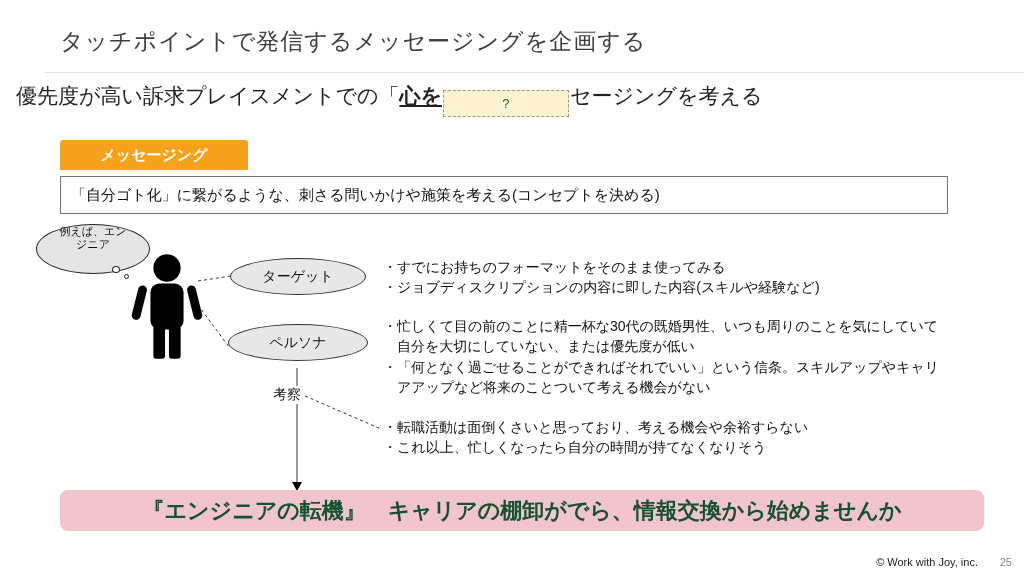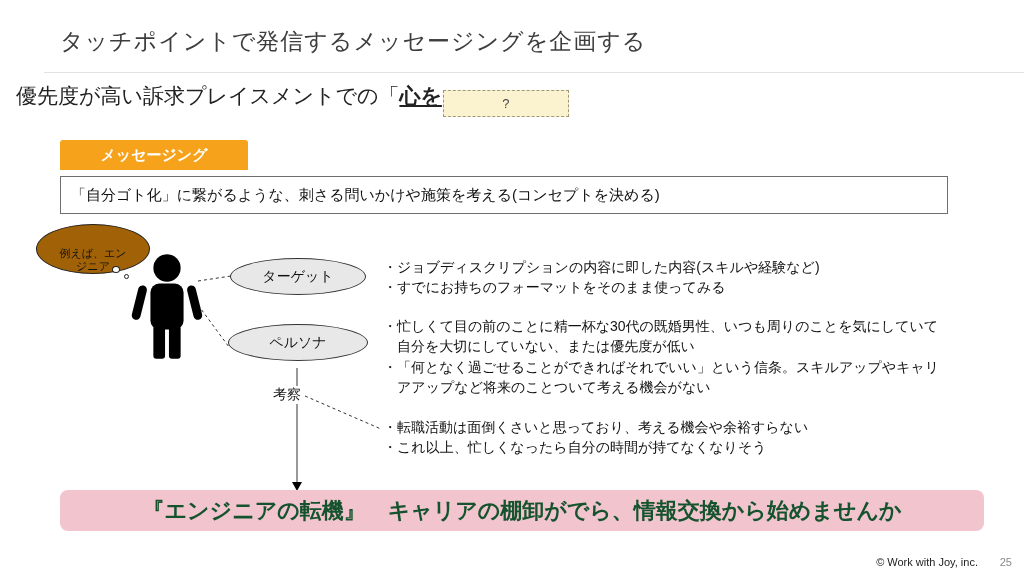--- a/index.html
+++ b/index.html
@@ -29,21 +29,21 @@
     color:#fff;font-size:15px;font-weight:bold;display:flex;align-items:center;justify-content:center;
     border-radius:3px 3px 0 0;
   }
   .msg-box{
     position:absolute;left:60px;top:176px;width:888px;height:38px;border:1px solid #6f6f6f;background:#fff;
     display:flex;align-items:center;padding-left:10px;font-size:15px;
   }
   .connectors{position:absolute;left:0;top:0;width:1024px;height:576px;pointer-events:none;}
   .cloud{
     position:absolute;left:36px;top:224px;width:114px;height:50px;border:1.5px solid #222;border-radius:50%;
-    background:#a16207;display:flex;align-items:flex-end;justify-content:center;text-align:center;
+    background:#e5e5e5;display:flex;align-items:flex-start;justify-content:center;text-align:center;
     font-size:11px;line-height:1.2;z-index:2;
   }
   .cloud span{display:block;width:72px;}
   .cloud-dot{position:absolute;background:#fff;border:1px solid #222;border-radius:50%;z-index:2;}
   .d1{left:112px;top:266px;width:8px;height:7px;}
   .d2{left:124px;top:274px;width:5px;height:5px;}
   .person{position:absolute;left:128px;top:252px;width:78px;height:110px;}
   .oval{
     position:absolute;background:var(--oval-gray);border:1px solid #333;border-radius:50%;
     display:flex;align-items:center;justify-content:center;font-size:14px;z-index:1;
@@ -68,21 +68,21 @@
 <body>
 
 <div class="slide">
 
   <header class="title-bar">
     <h1 class="title">タッチポイントで発信するメッセージングを企画する</h1>
   </header>
 
   <div class="subtitle"><span>優先度が高い訴求プレイスメントでの「</span><span class="em">心を</span><span class="mask-box">
         <span>?</span>
-      </span></div>
+      </span><span>セージングを考える</span></div>
 
   <div class="msg-tab">
     <span>メッセージング</span>
   </div>
   <div class="msg-box">
     <span>「自分ゴト化」に繋がるような、刺さる問いかけや施策を考える(コンセプトを決める)</span>
   </div>
 
   <svg class="connectors" viewBox="0 0 1024 576">
     <g stroke="#333" stroke-width="1" fill="none">
@@ -114,22 +114,22 @@
   <div class="oval target">
     <span>ターゲット</span>
   </div>
   <div class="oval persona">
     <span>ペルソナ</span>
   </div>
 
   <div class="kousatsu">考察</div>
 
   <ul class="notes g1">
+    <li>・すでにお持ちのフォーマットをそのまま使ってみる</li>
     <li>・ジョブディスクリプションの内容に即した内容(スキルや経験など)</li>
-    <li>・すでにお持ちのフォーマットをそのまま使ってみる</li>
   </ul>
 
   <ul class="notes g2">
     <li>・忙しくて目の前のことに精一杯な30代の既婚男性、いつも周りのことを気にしていて自分を大切にしていない、または優先度が低い</li>
     <li>・「何となく過ごせることができればそれでいい」という信条。スキルアップやキャリアアップなど将来のことついて考える機会がない</li>
   </ul>
 
   <ul class="notes g3">
     <li>・転職活動は面倒くさいと思っており、考える機会や余裕すらない</li>
     <li>・これ以上、忙しくなったら自分の時間が持てなくなりそう</li>

